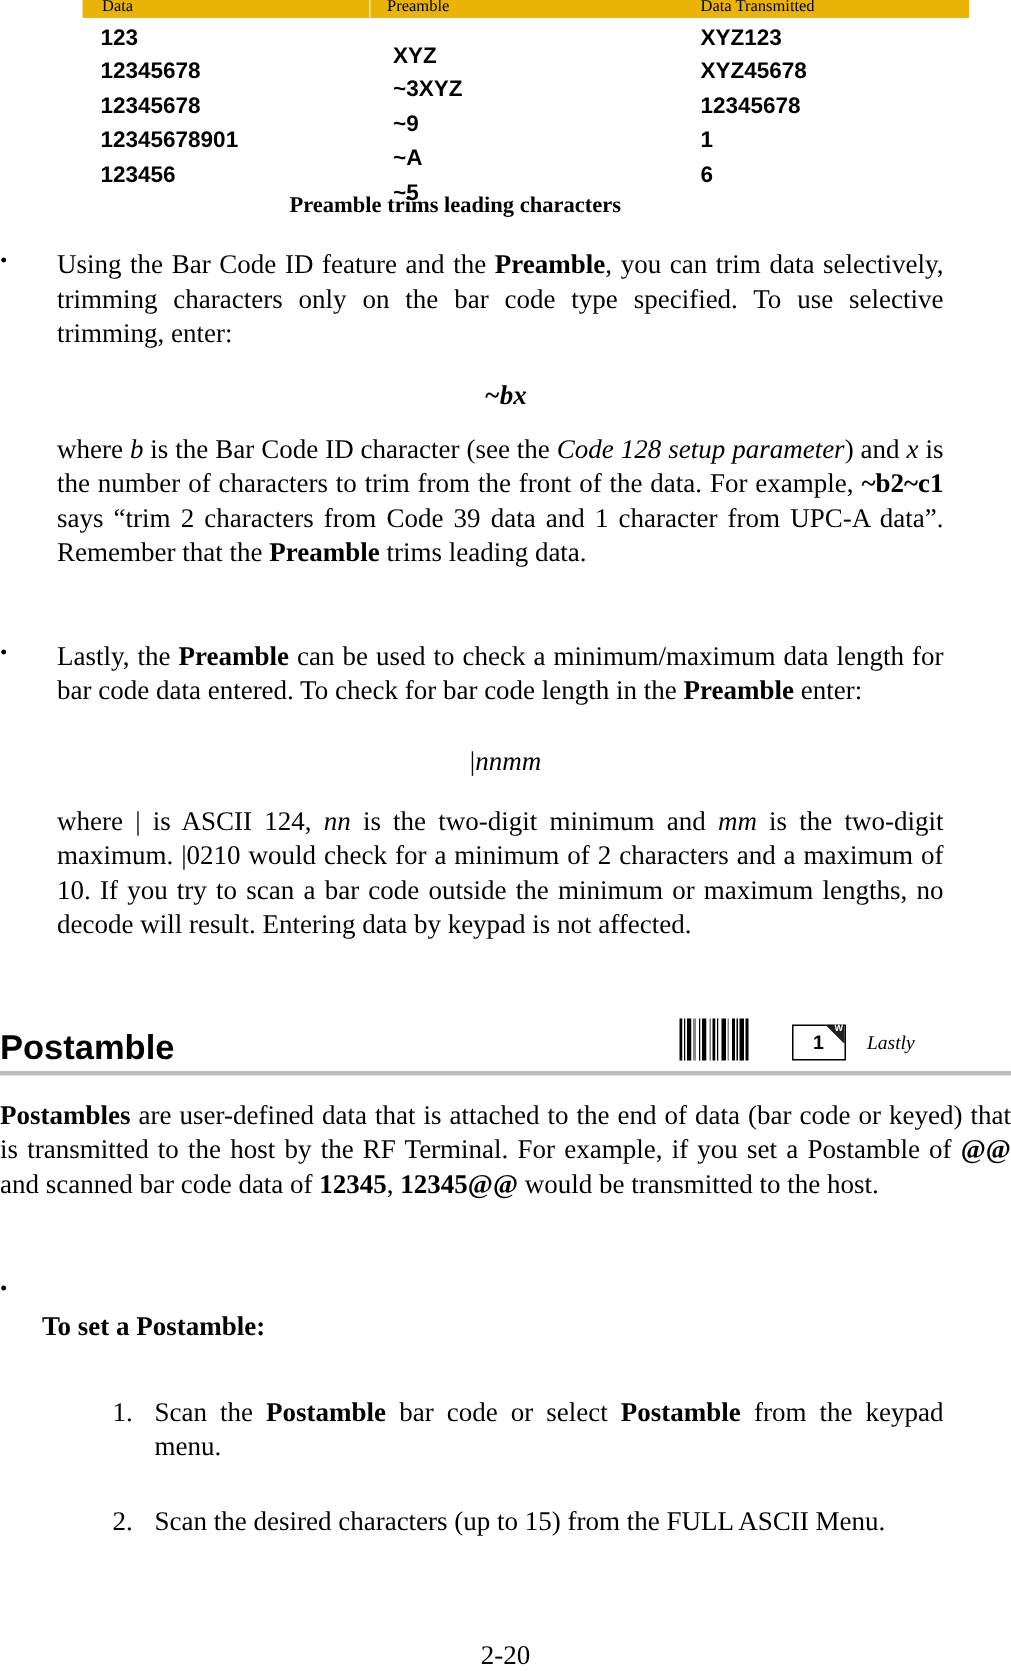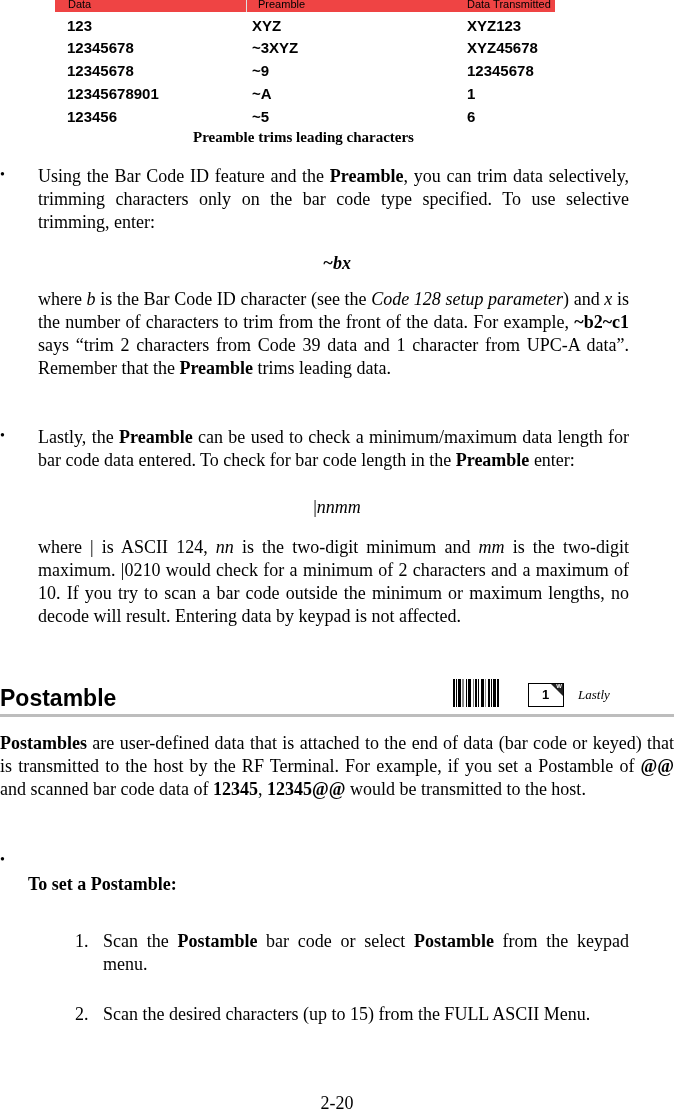--- a/index.html
+++ b/index.html
@@ -5,34 +5,34 @@
     html, body { margin: 0; padding: 0; background: #ffffff; }
     body {
       width: 674px; height: 1114px; position: relative; overflow: hidden;
       font-family: "Liberation Serif", "DejaVu Serif", serif;
       color: #000;
     }
     .abs { position: absolute; }
 
     
     .tbl-head {
-      position: absolute; left: 55px; top: 0; width: 500px; height: 12px;
-      background: #ef4444;
-      font-family: Liberation Sans, sans-serif;
+      position: absolute; left: 55px; top: 0; width: 591px; height: 12px;
+      background: #eab308;
+      font-family: Liberation Serif, serif;
       font-size: 11px; line-height: 12px;
     }
     .tbl-head .hc { position: absolute; top: -2px; }
     .tbl-head .sep { position: absolute; top: 0; width: 1px; height: 12px; background: #e0e0e0; }
     .row {
       position: absolute; left: 0; width: 674px; height: 22px;
       font-family: "Liberation Sans", "DejaVu Sans", sans-serif;
       font-size: 15px; line-height: 22px;
     }
     .row .c { position: absolute; top: 0; font-weight: bold; }
-    .c1 { left: 67px; } .c2 { left: 252px; } .c3 { left: 467px; }
+    .c1 { left: 67px; } .c2 { left: 262px; margin-top: 12px; } .c3 { left: 467px; }
 
     .caption {
       position: absolute; left: 0; width: 607px; top: 128px; text-align: center;
       font-weight: bold; font-size: 15px; line-height: 18px;
     }
 
     .para {
       position: absolute; font-size: 18px; line-height: 23px; text-align: justify;
       text-align-last: left;
     }

